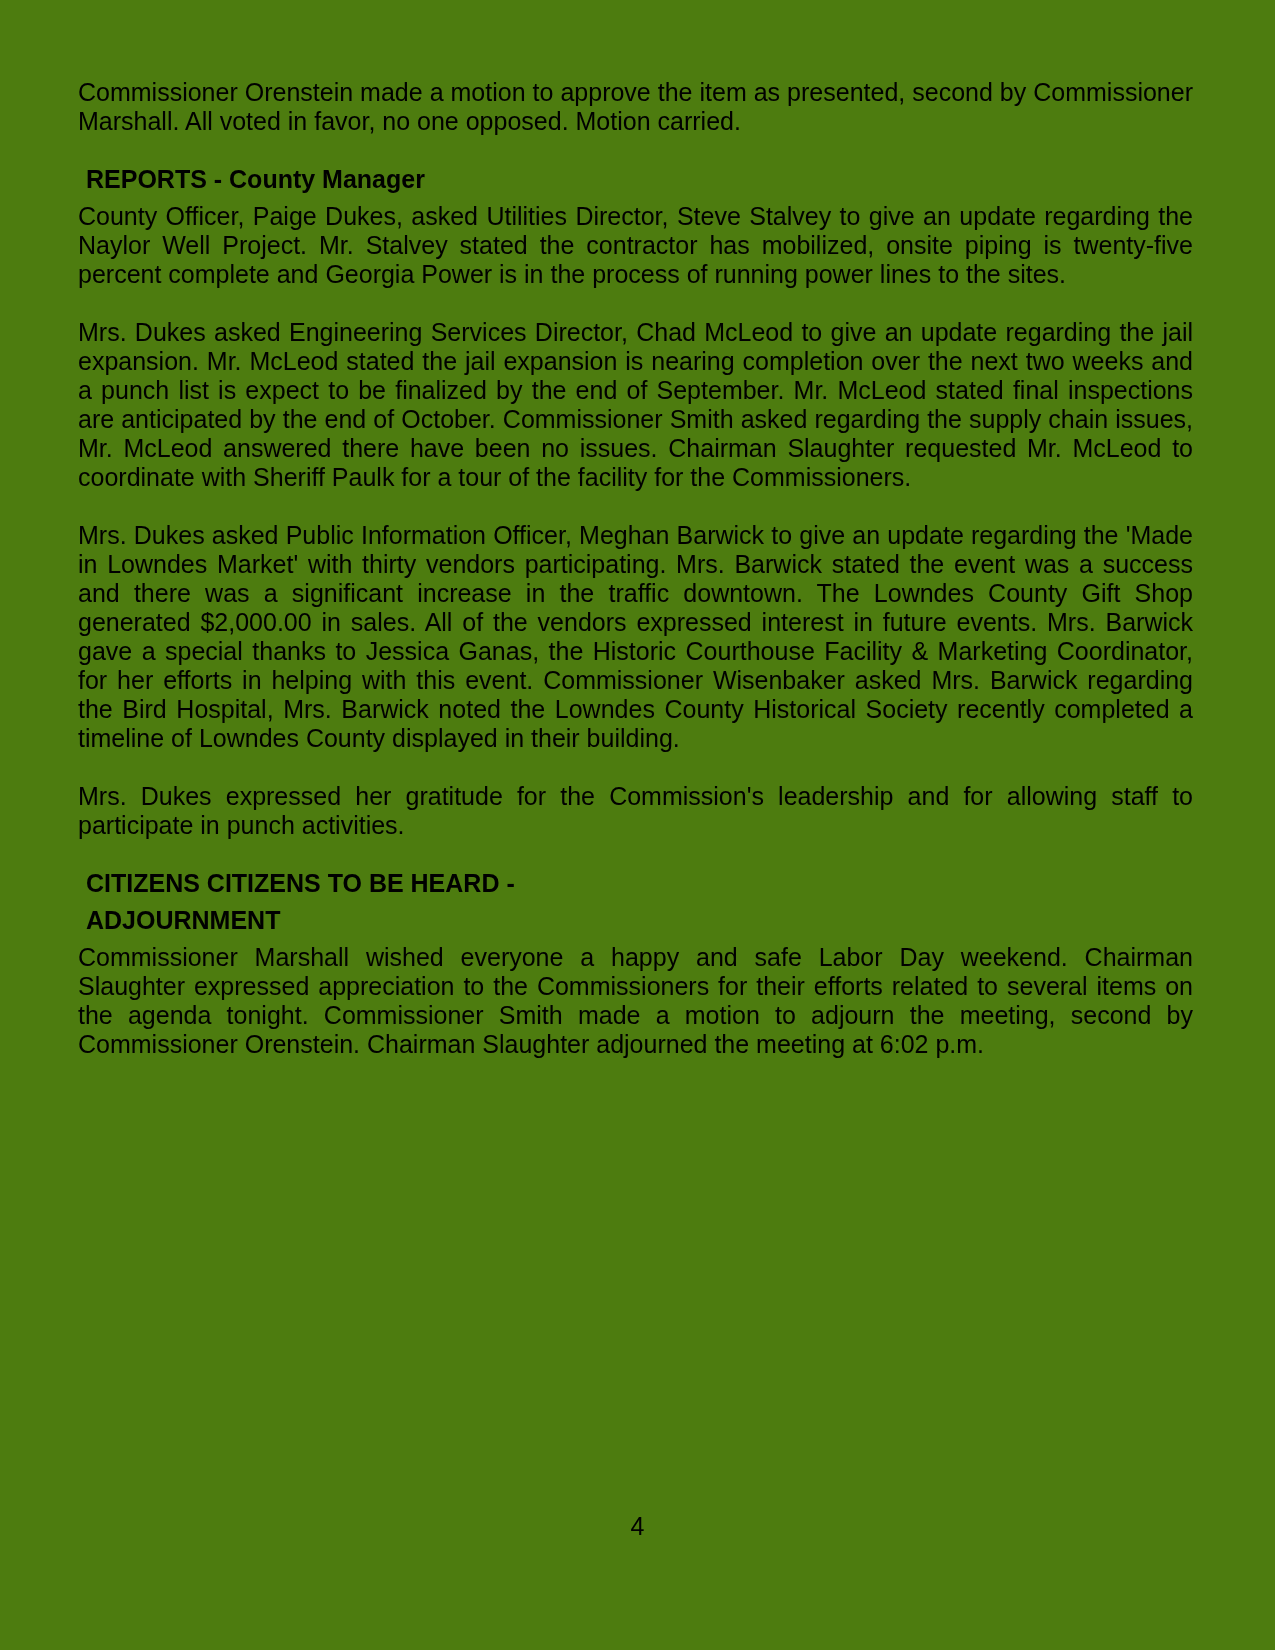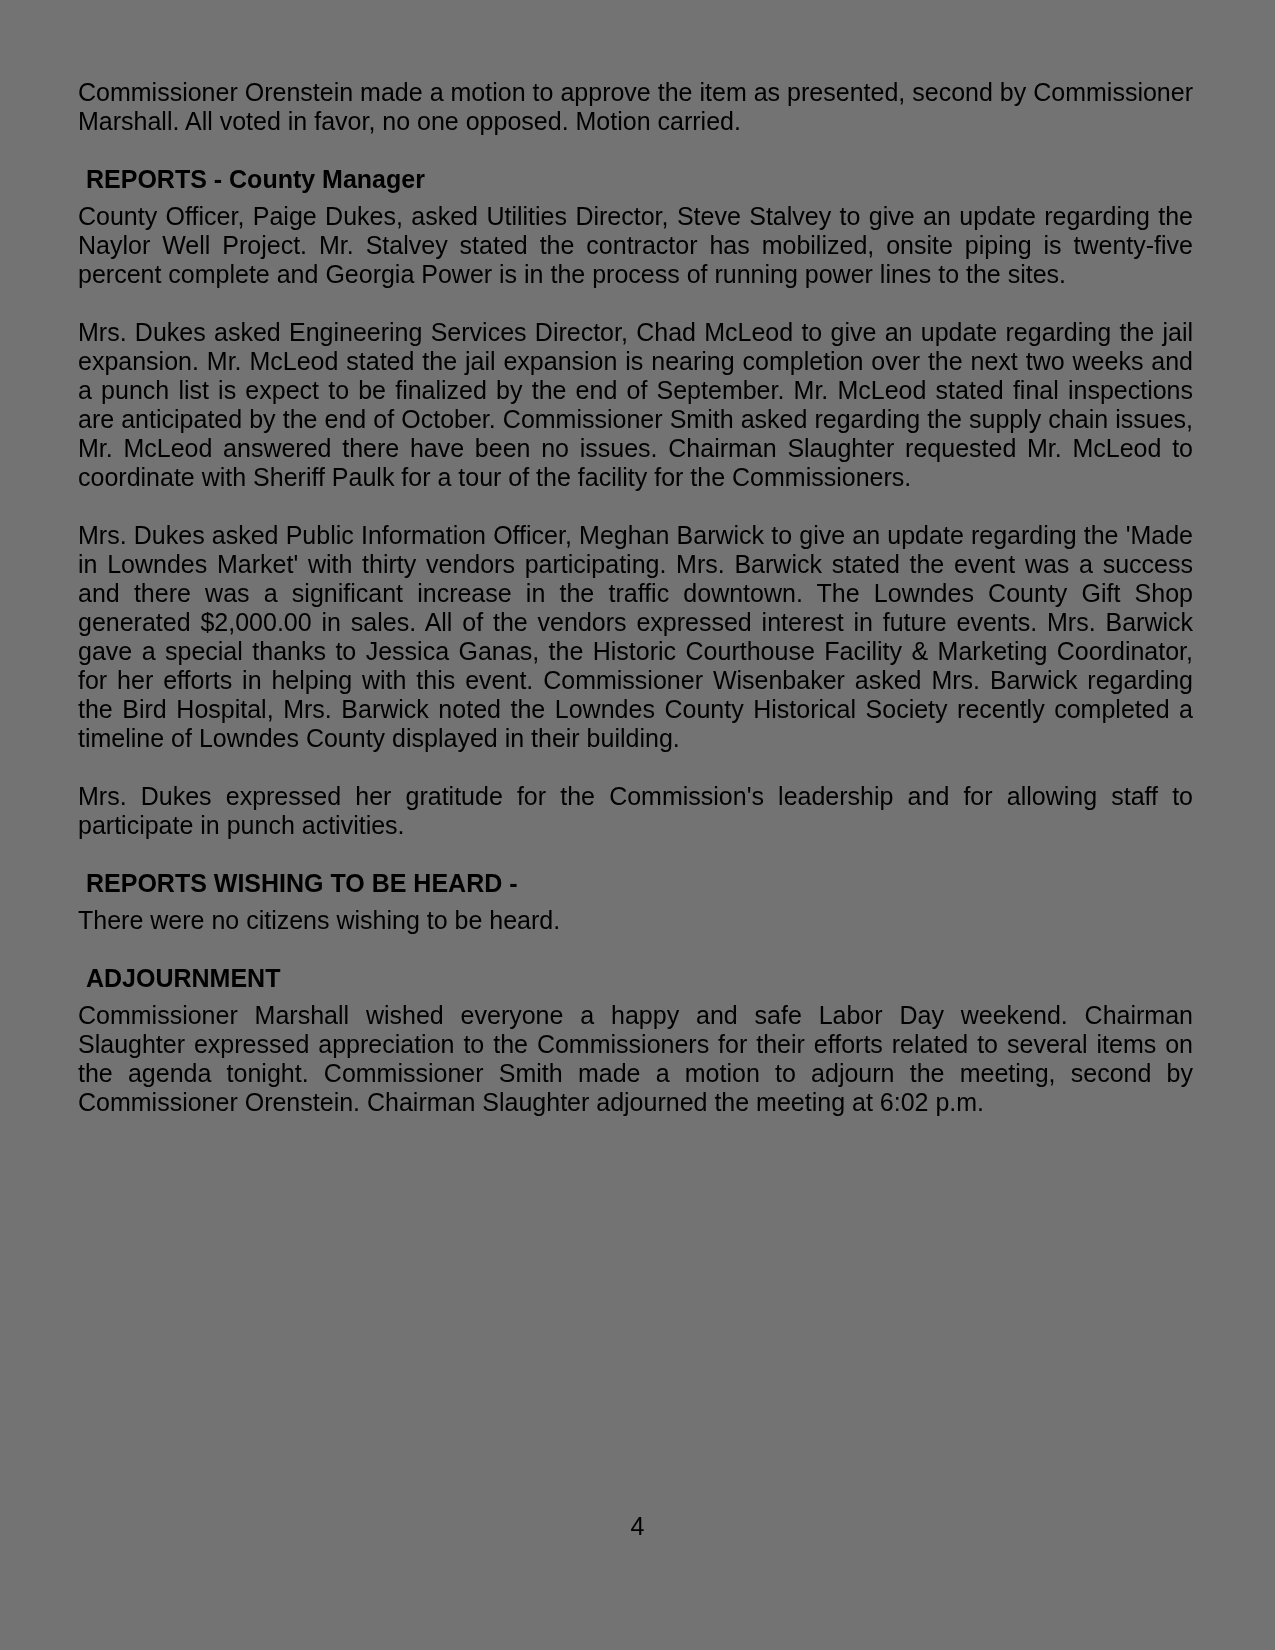--- a/index.html
+++ b/index.html
@@ -4,21 +4,21 @@
 <style>
   html, body {
     margin: 0;
     padding: 0;
     background: #ffffff;
   }
   .page {
     position: relative;
     width: 1275px;
     height: 1650px;
-    background: #737373;
+    background: #4d7c0f;
     font-family: "Liberation Sans", "DejaVu Sans", sans-serif;
     font-size: 25px;
     line-height: 29px;
     color: #000000;
     overflow: hidden;
     box-sizing: border-box;
   }
   .content {
     position: absolute;
     top: 78px;
@@ -69,22 +69,21 @@
 
     <div class="section">
       <p class="para">Mrs. Dukes asked Public Information Officer, Meghan Barwick to give an update regarding the 'Made in Lowndes Market' with thirty vendors participating. Mrs. Barwick stated the event was a success and there was a significant increase in the traffic downtown. The Lowndes County Gift Shop generated $2,000.00 in sales. All of the vendors expressed interest in future events. Mrs. Barwick gave a special thanks to Jessica Ganas, the Historic Courthouse Facility &amp; Marketing Coordinator, for her efforts in helping with this event. Commissioner Wisenbaker asked Mrs. Barwick regarding the Bird Hospital, Mrs. Barwick noted the Lowndes County Historical Society recently completed a timeline of Lowndes County displayed in their building.</p>
     </div>
 
     <div class="section">
       <p class="para">Mrs. Dukes expressed her gratitude for the Commission's leadership and for allowing staff to participate in punch activities.</p>
     </div>
 
     <div class="section">
-      <h2 class="heading">REPORTS WISHING TO BE HEARD -</h2>
-      <p class="para">There were no citizens wishing to be heard.</p>
+      <h2 class="heading">CITIZENS CITIZENS TO BE HEARD -</h2>
     </div>
 
     <div class="section">
       <h2 class="heading">ADJOURNMENT</h2>
       <p class="para">Commissioner Marshall wished everyone a happy and safe Labor Day weekend. Chairman Slaughter expressed appreciation to the Commissioners for their efforts related to several items on the agenda tonight. Commissioner Smith made a motion to adjourn the meeting, second by Commissioner Orenstein. Chairman Slaughter adjourned the meeting at 6:02 p.m.</p>
     </div>
 
   </div>
 
   <div class="footer">4</div>

